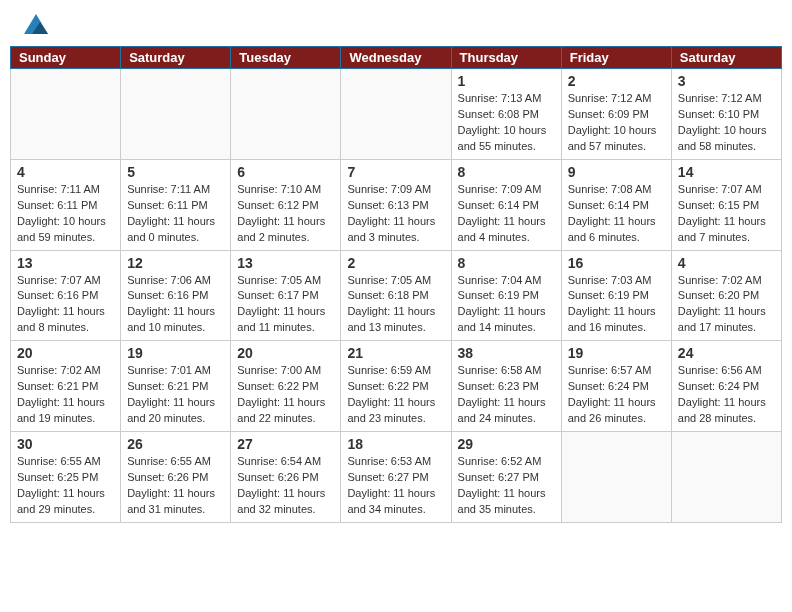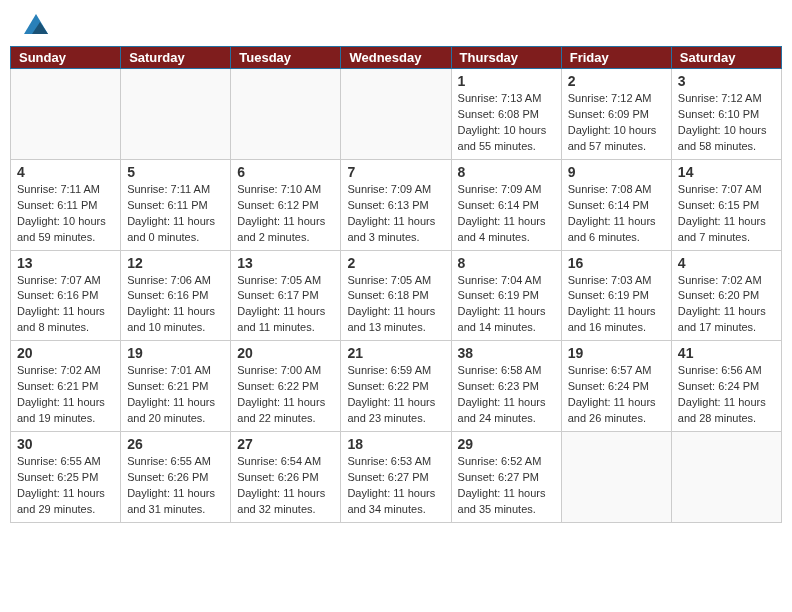--- a/index.html
+++ b/index.html
@@ -225,21 +225,21 @@
         </td>
         <td>
           <span class="day-number">38</span>
           <div class="day-info">Sunrise: 6:58 AM<br>Sunset: 6:23 PM<br>Daylight: 11 hours and 24 minutes.</div>
         </td>
         <td>
           <span class="day-number">19</span>
           <div class="day-info">Sunrise: 6:57 AM<br>Sunset: 6:24 PM<br>Daylight: 11 hours and 26 minutes.</div>
         </td>
         <td>
-          <span class="day-number">41</span>
+          <span class="day-number">24</span>
           <div class="day-info">Sunrise: 6:56 AM<br>Sunset: 6:24 PM<br>Daylight: 11 hours and 28 minutes.</div>
         </td>
       </tr>
       <tr class="week-row">
         <td>
           <span class="day-number">30</span>
           <div class="day-info">Sunrise: 6:55 AM<br>Sunset: 6:25 PM<br>Daylight: 11 hours and 29 minutes.</div>
         </td>
         <td>
           <span class="day-number">26</span>

